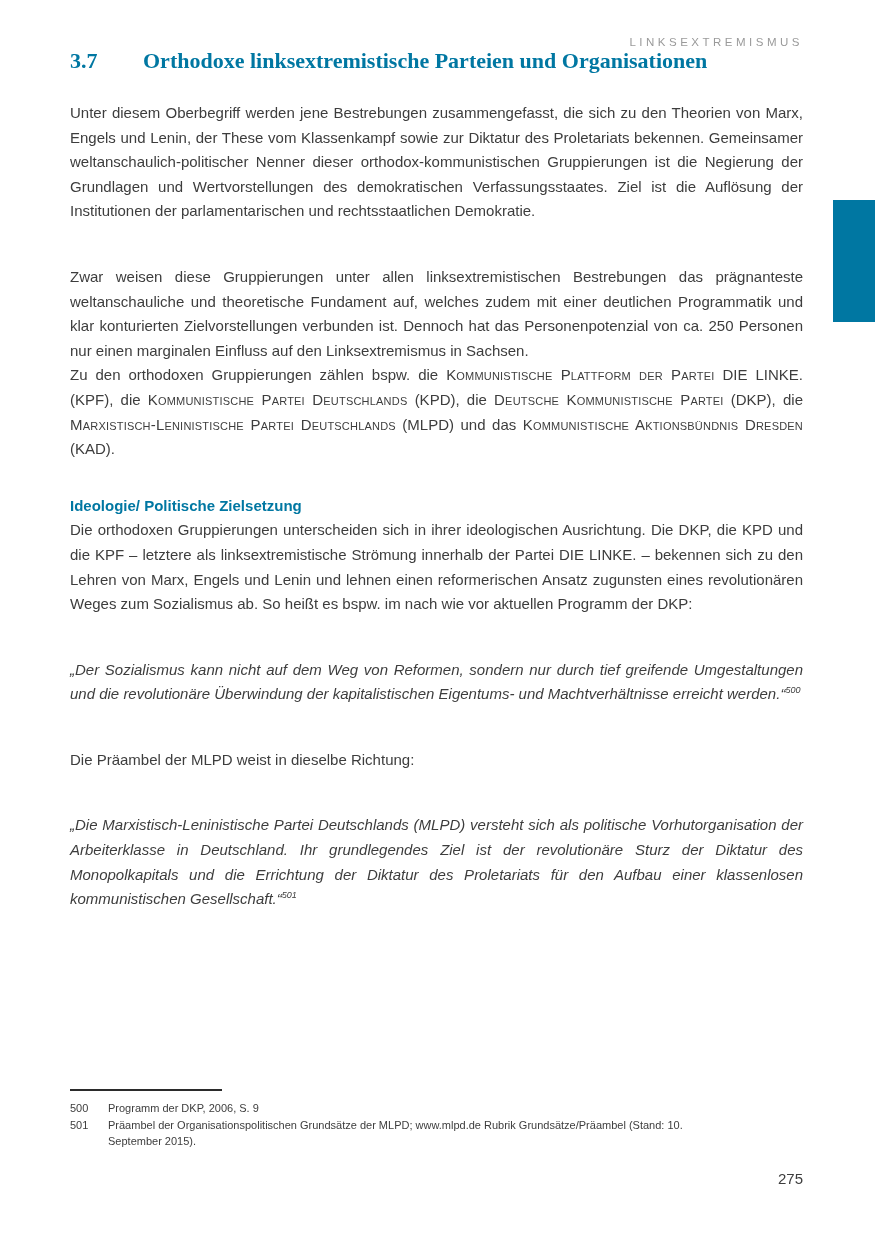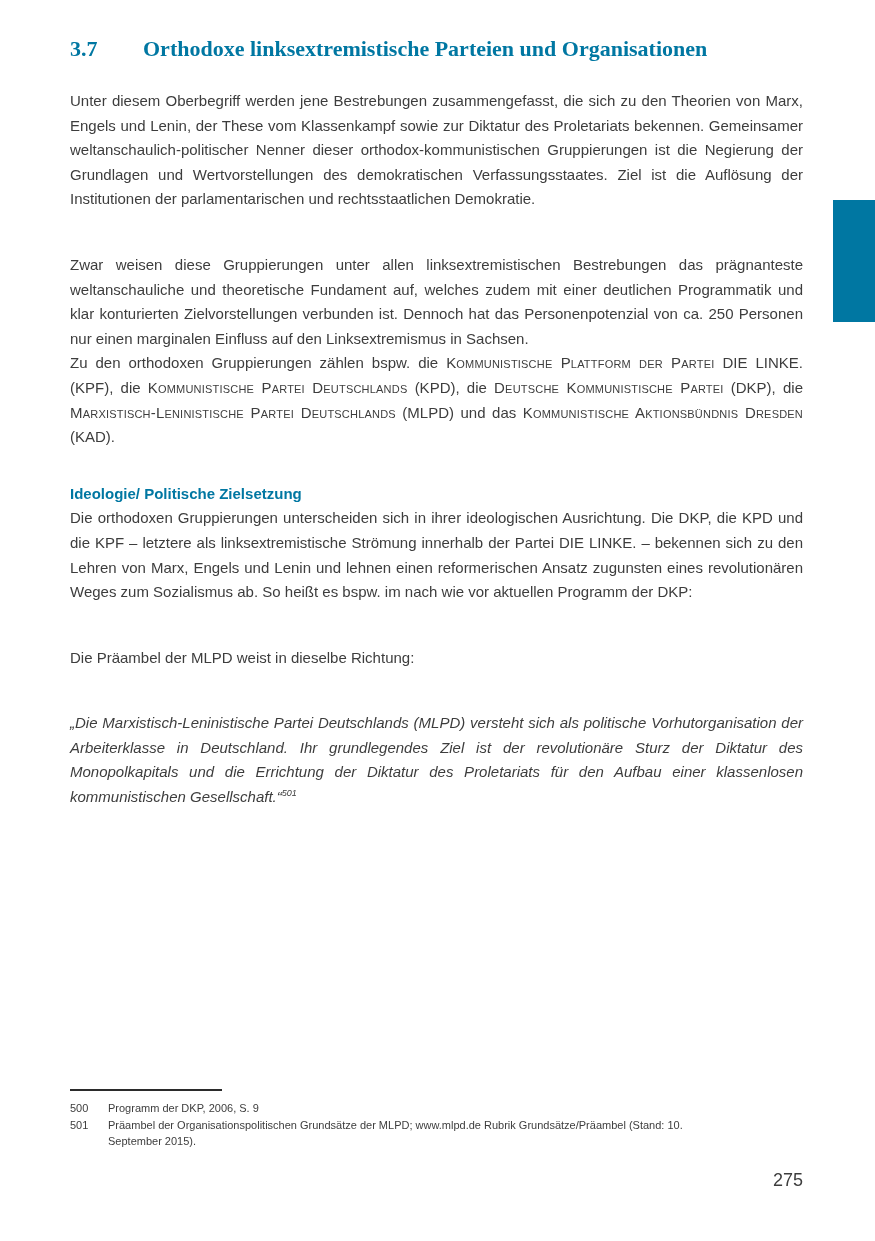--- a/index.html
+++ b/index.html
@@ -85,50 +85,54 @@
     font-size: 11px;
     line-height: 1.5;
     color: #3d3d3d;
   }
   .footnote .fn-num { flex: 0 0 38px; }
   .footnote .fn-text { flex: 1 1 auto; max-width: 600px; }
 
   .page-number {
     position: absolute;
     right: 72px; top: 1170px;
-    font-size: 18px;
+    font-size: 15px;
     color: #3d3d3d;
   }
 </style>
 </head>
 <body>
 
 <div class="page">
 
   <div class="side-tab"></div>
 
   <div class="content">
 
+    <div class="running-head">LINKSEXTREMISMUS</div>
 
     <div class="chapter-heading">
       <span class="num">3.7</span>
       <span>Orthodoxe linksextremistische Parteien und Organisationen</span>
     </div>
 
     <p class="mt-big">Unter diesem Oberbegriff werden jene Bestrebungen zusammengefasst, die sich zu den Theorien von Marx, Engels und Lenin, der These vom Klassenkampf sowie zur Diktatur des Proletariats bekennen. Gemeinsamer weltanschaulich-politischer Nenner dieser orthodox-kommunistischen Gruppierungen ist die Negierung der Grundlagen und Wertvorstellungen des demokratischen Verfassungsstaates. Ziel ist die Auflösung der Institutionen der parlamentarischen und rechtsstaatlichen Demokratie.</p>
 
     <div class="para mt">
       <span>Zwar weisen diese Gruppierungen unter allen linksextremistischen Bestrebungen das prägnanteste weltanschauliche und theoretische Fundament auf, welches zudem mit einer deutlichen Programmatik und klar konturierten Zielvorstellungen verbunden ist. Dennoch hat das Personenpotenzial von ca. 250 Personen nur einen marginalen Einfluss auf den Linksextremismus in Sachsen.</span><br>
       <span>Zu den orthodoxen Gruppierungen zählen bspw. die </span><span class="smallcaps">Kommunistische Plattform der Partei</span><span> DIE LINKE. (KPF), die </span><span class="smallcaps">Kommunistische Partei Deutschlands</span><span> (KPD), die </span><span class="smallcaps">Deutsche Kommunistische Partei</span><span> (DKP), die </span><span class="smallcaps">Marxistisch-Leninistische Partei Deutschlands</span><span> (MLPD) und das </span><span class="smallcaps">Kommunistische Aktionsbündnis Dresden</span><span> (KAD).</span>
     </div>
 
     <div class="subheading">Ideologie/ Politische Zielsetzung</div>
 
     <p>Die orthodoxen Gruppierungen unterscheiden sich in ihrer ideologischen Ausrichtung. Die DKP, die KPD und die KPF – letztere als linksextremistische Strömung innerhalb der Partei DIE LINKE. – bekennen sich zu den Lehren von Marx, Engels und Lenin und lehnen einen reformerischen Ansatz zugunsten eines revolutionären Weges zum Sozialismus ab. So heißt es bspw. im nach wie vor aktuellen Programm der DKP:</p>
 
+    <p class="mt quote">
+      <span>„Der Sozialismus kann nicht auf dem Weg von Reformen, sondern nur durch tief greifende Umgestaltungen und die revolutionäre Überwindung der kapitalistischen Eigentums- und Machtverhältnisse erreicht werden.“</span><span class="fn-ref">500</span>
+    </p>
 
 
     <p class="mt">Die Präambel der MLPD weist in dieselbe Richtung:</p>
 
     <div class="para mt">
       <span class="quote">„Die Marxistisch-Leninistische Partei Deutschlands (MLPD) versteht sich als politische Vorhutorganisation der Arbeiterklasse in Deutschland. Ihr grundlegendes Ziel ist der revolutionäre Sturz der Diktatur des Monopolkapitals und die Errichtung der Diktatur des Proletariats für den Aufbau einer klassenlosen kommunistischen Gesellschaft.“</span><span class="fn-ref">501</span><br>
     </div>
 
   </div>
 

